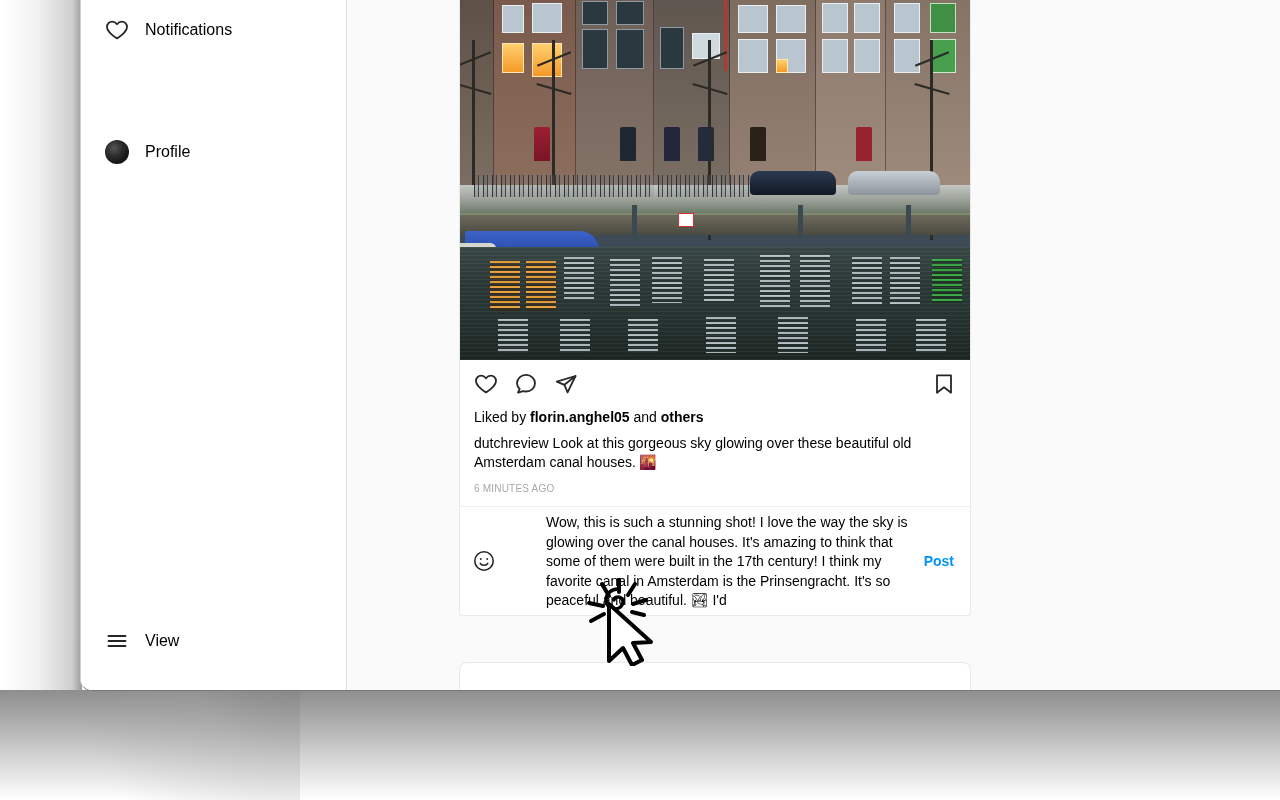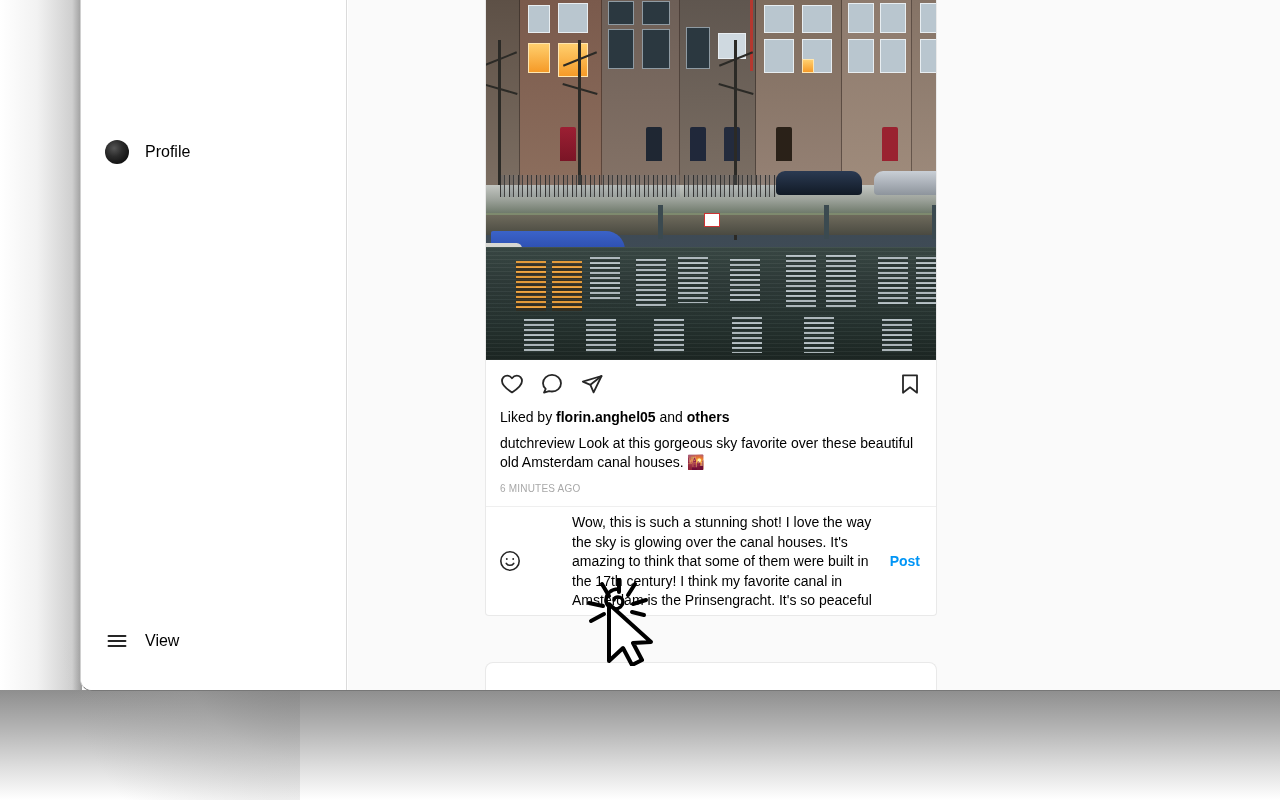--- a/index.html
+++ b/index.html
@@ -49,23 +49,22 @@
   #nav-more { top:617px; }
   .avatar-img {
     width:24px; height:24px; border-radius:50%;
     background:
       radial-gradient(circle at 38% 34%, #555 0%, #2c2c2c 38%, #141414 72%),
       linear-gradient(150deg,#3a3a3a,#0c0c0c);
   }
   
   #feed { position:absolute; left:267px; top:0; right:0; height:100%; background:#fafafa; }
   .post-card {
-    position:absolute; left:111px; width:452px; background:#fff;
+    position:absolute; left:111px; width:512px; background:#fff;
     border:1px solid #e9e9e9;
-    margin-left:26px;
   }
   #post-1 { top:-1px; border-top:none; border-radius:0 0 4px 4px; }
   #post-2 { top:662px; height:60px; border-radius:8px 8px 0 0; border-bottom:none; }
   
   #post-photo { position:relative; width:100%; height:361px; overflow:hidden; background:#24303a; }
   .sky { position:absolute; inset:0; background:linear-gradient(#2e3b47,#46525c); }
   .facade {
     position:absolute; left:0; top:0; width:100%; height:196px;
     background:linear-gradient(180deg,#6d5a53 0%,#7a655c 40%,#8b7870 78%,#9aa0a4 100%);
   }
@@ -159,20 +158,28 @@
 <div id="desktop">
   <div id="shadow-left"></div>
   <div id="shadow-bottom"></div>
   <div id="shadow-corner"></div>
 </div>
 
 <div id="window">
 
   <nav id="sidebar">
 
+    <div class="nav-item" id="nav-notifications">
+      <span class="ic">
+        <svg width="24" height="24" viewBox="0 0 24 24" fill="none" stroke="#262626" stroke-width="1.8" stroke-linecap="round" stroke-linejoin="round">
+          <path d="M16.8 3.6c-1.9 0-3.6 1.1-4.8 2.7C10.8 4.7 9.1 3.6 7.2 3.6 4.3 3.6 2 6 2 9c0 5 5.6 8.6 10 11.4C16.4 17.6 22 14 22 9c0-3-2.3-5.4-5.2-5.4z"></path>
+        </svg>
+      </span>
+      <span class="lbl">Notifications</span>
+    </div>
 
 
     <div class="nav-item" id="nav-profile">
       <span class="ic">
         <span class="avatar-img"></span>
       </span>
       <span class="lbl">Profile</span>
     </div>
 
     <div class="nav-item" id="nav-more">
@@ -301,21 +308,21 @@
         </span>
         <span class="act" id="act-save">
           <svg width="24" height="24" viewBox="0 0 24 24" fill="none" stroke="#262626" stroke-width="1.8" stroke-linecap="round" stroke-linejoin="round">
             <path d="M5 3.3h14v17.4l-7-5.4-7 5.4z"></path>
           </svg>
         </span>
       </div>
 
       <div id="post-meta">
         <div class="likes"><span>Liked by </span><b>florin.anghel05</b><span> and </span><b>others</b></div>
-        <div class="caption"><b>dutchreview</b><span> Look at this gorgeous sky favorite over these beautiful old Amsterdam canal houses. 🌇</span></div>
+        <div class="caption"><b>dutchreview</b><span> Look at this gorgeous sky glowing over these beautiful old Amsterdam canal houses. 🌇</span></div>
         <span id="timestamp">6 MINUTES AGO</span>
       </div>
 
       <div id="composer">
         <span id="emoji-btn">
           <svg width="24" height="24" viewBox="0 0 24 24" fill="none" stroke="#262626" stroke-width="1.6">
             <circle cx="12" cy="12" r="9.2"></circle>
             <circle cx="8.8" cy="10" r=".95" fill="#262626" stroke="none"></circle>
             <circle cx="15.2" cy="10" r=".95" fill="#262626" stroke="none"></circle>
             <path d="M8.3 14.4c.9 1.2 2.2 1.9 3.7 1.9s2.8-.7 3.7-1.9" stroke-linecap="round"></path>

